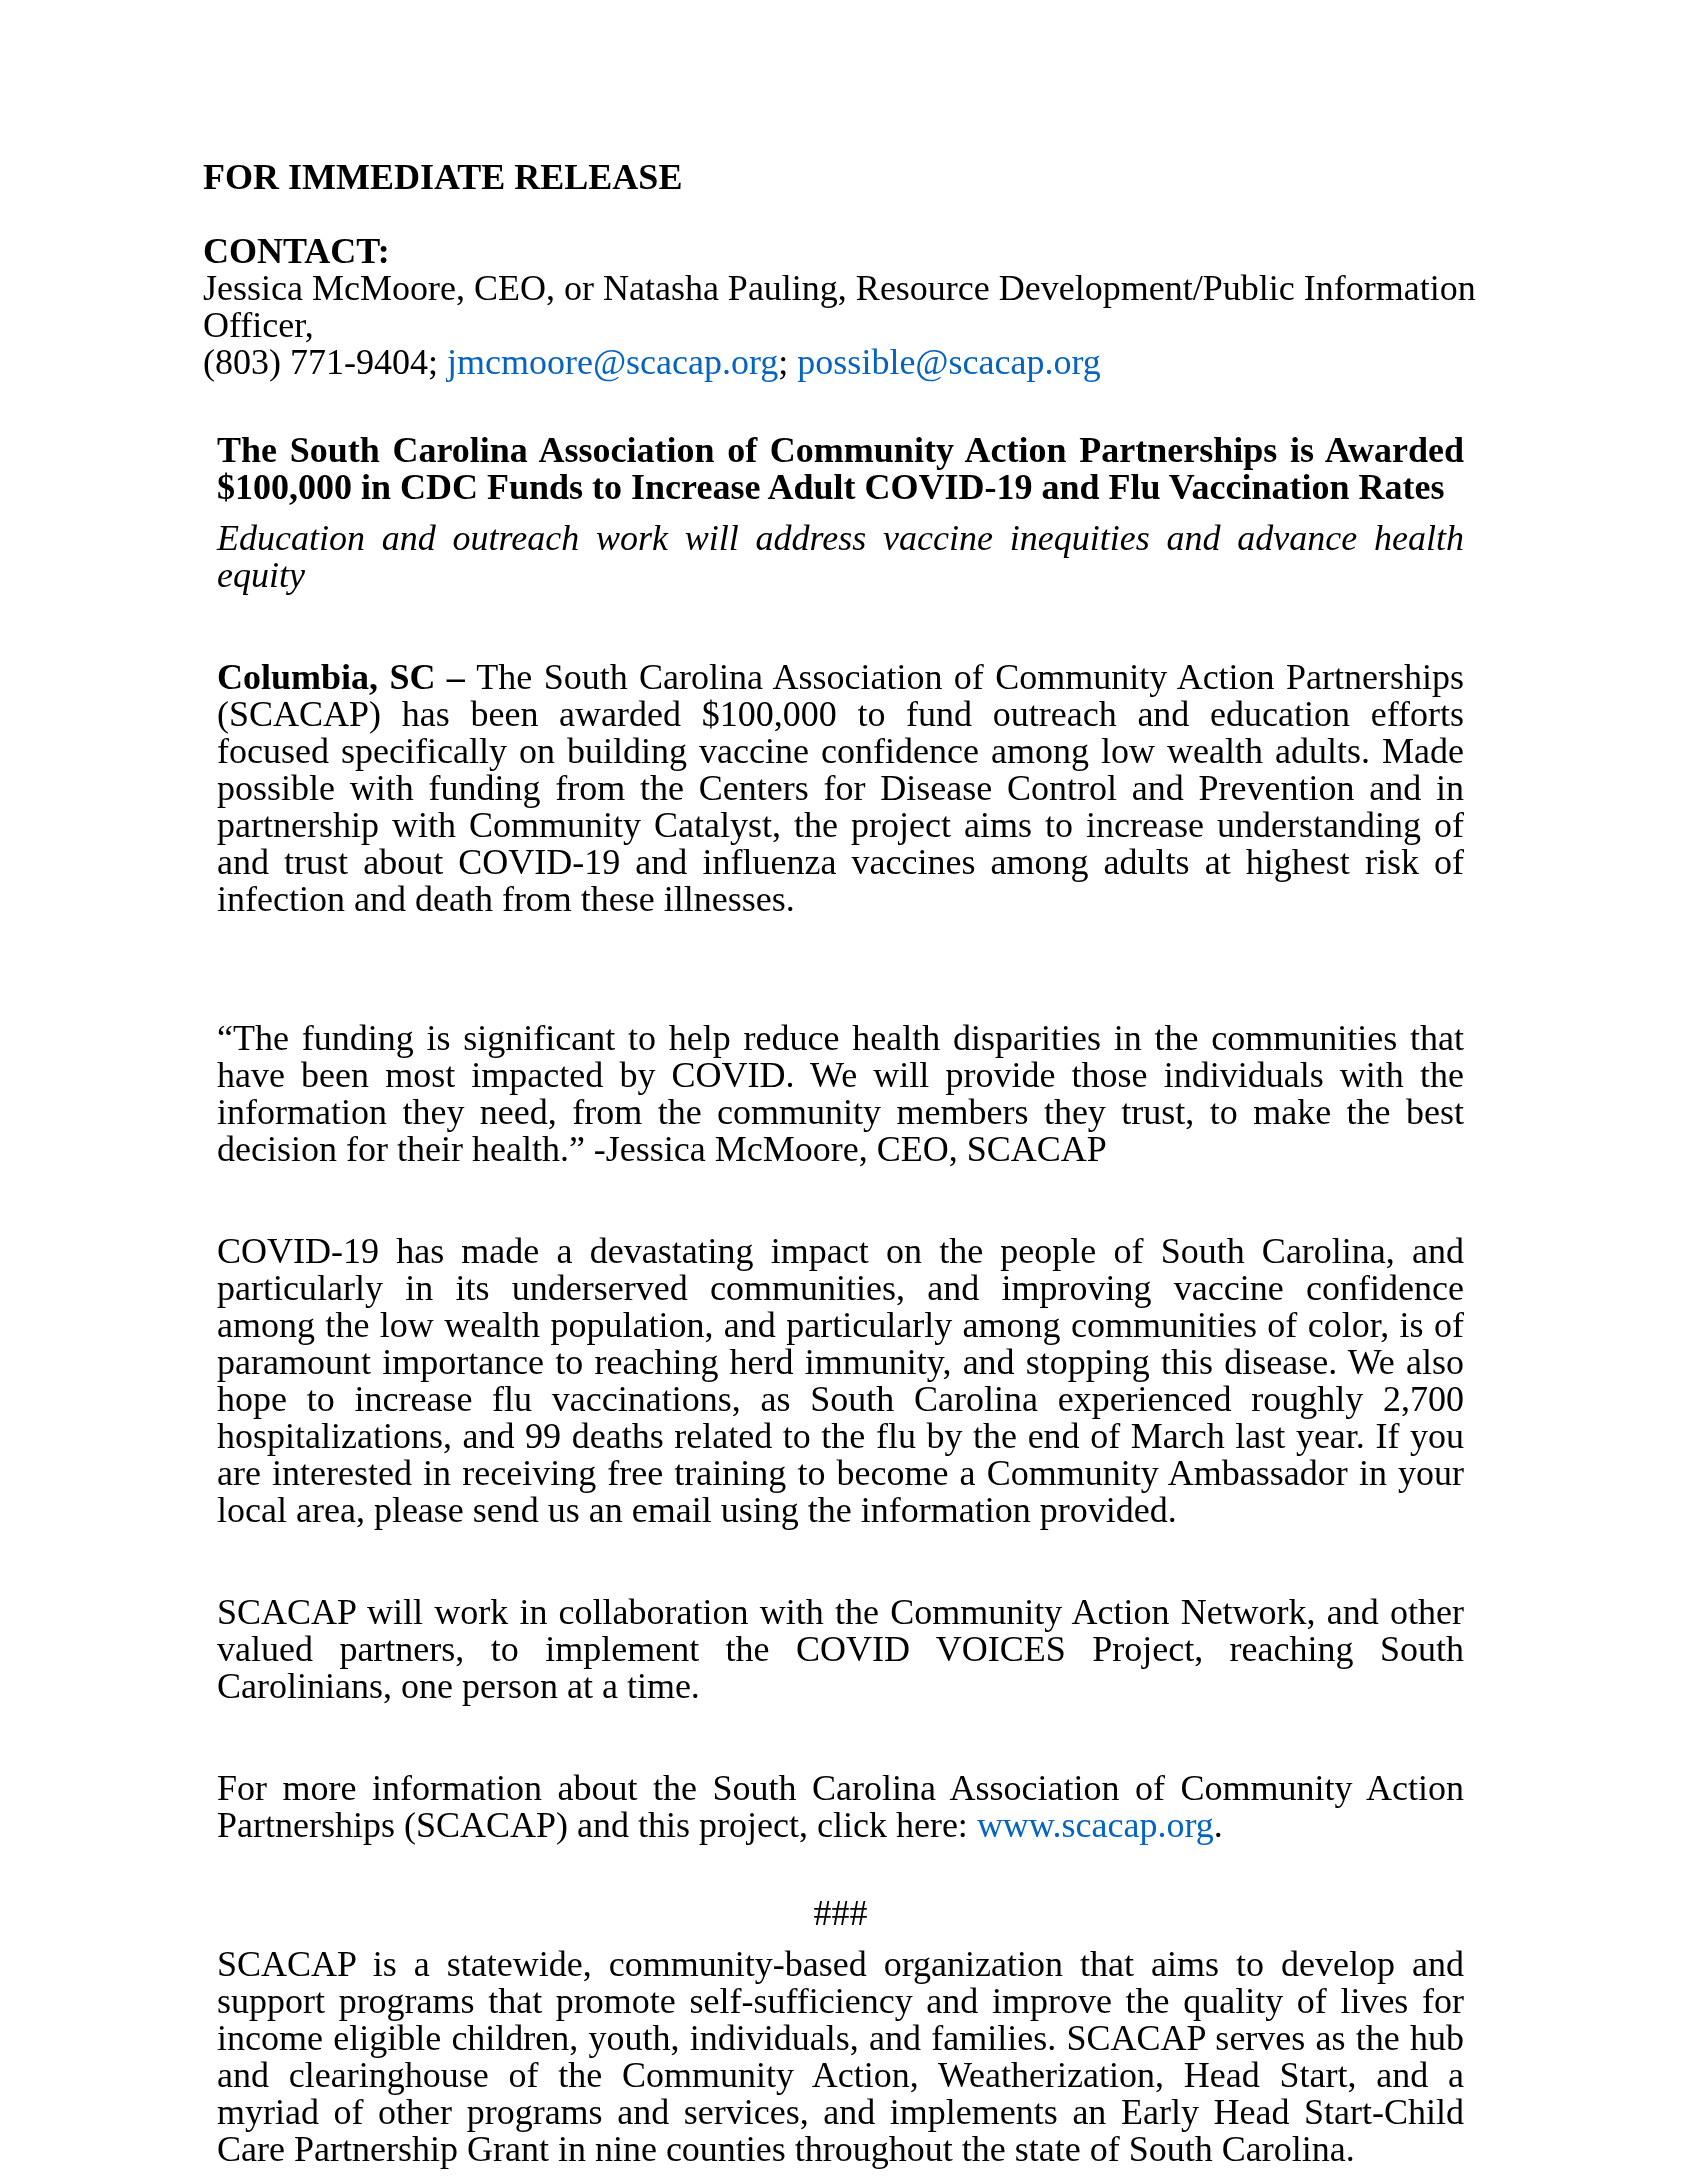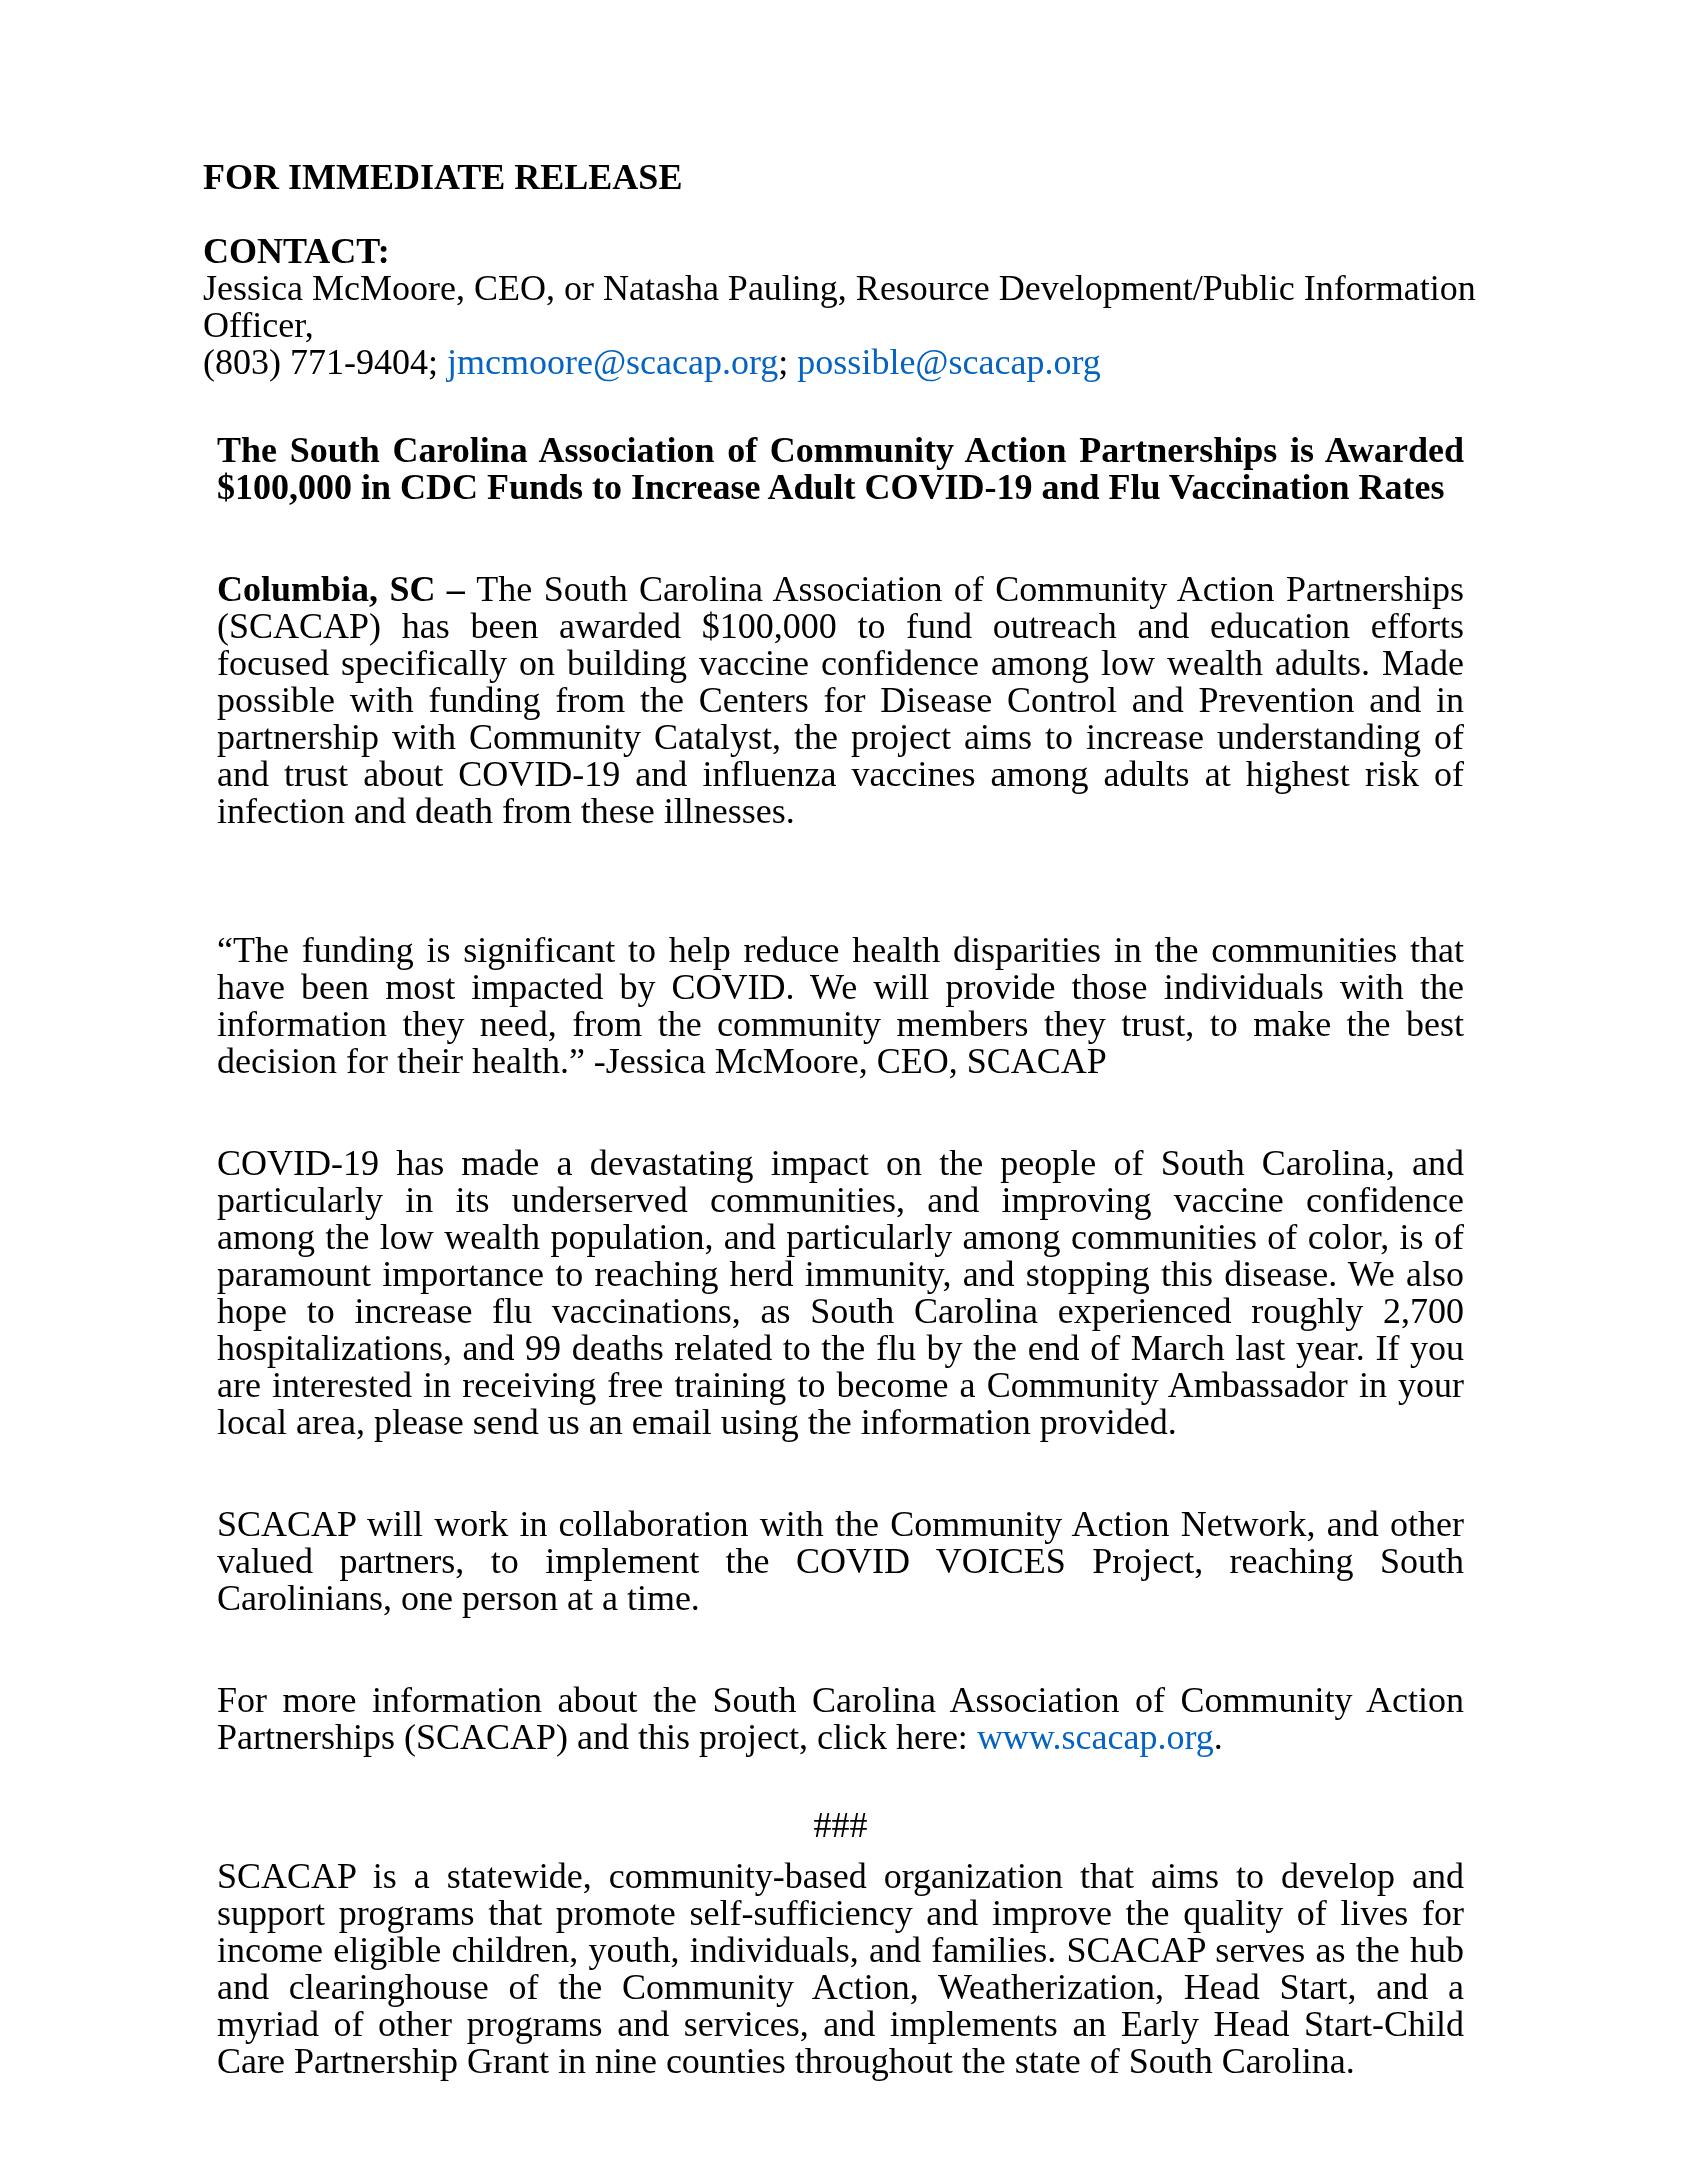--- a/index.html
+++ b/index.html
@@ -36,20 +36,21 @@
   <div>
     <span class="line bold">CONTACT:</span>
     <span class="line">Jessica McMoore, CEO, or Natasha Pauling, Resource Development/Public Information Officer,</span>
     <span class="line"><span>(803) 771-9404; </span><a class="link">jmcmoore@scacap.org</a><span>; </span><a class="link">possible@scacap.org</a></span>
   </div>
 
   <div class="gap"></div>
 
   <div>
     <p class="para bold">The South Carolina Association of Community Action Partnerships is Awarded $100,000 in CDC Funds to Increase Adult COVID-19 and Flu Vaccination Rates</p>
+    <p class="para italic">Education and outreach work will address vaccine inequities and advance health equity</p>
   </div>
 
   <div class="gap"></div>
 
   <p class="para"><span class="bold">Columbia, SC – </span><span>The South Carolina Association of Community Action Partnerships (SCACAP) has been awarded $100,000 to fund outreach and education efforts focused specifically on building vaccine confidence among low wealth adults. Made possible with funding from the Centers for Disease Control and Prevention and in partnership with Community Catalyst, the project aims to increase understanding of and trust about COVID-19 and influenza vaccines among adults at highest risk of infection and death from these illnesses.</span></p>
 
   <div class="gap"></div>
 
 
   <div class="gap"></div>

